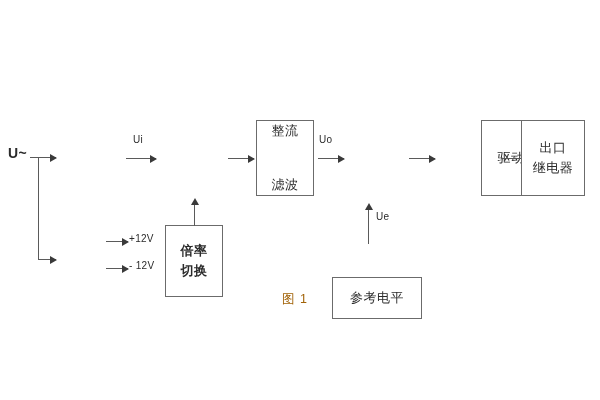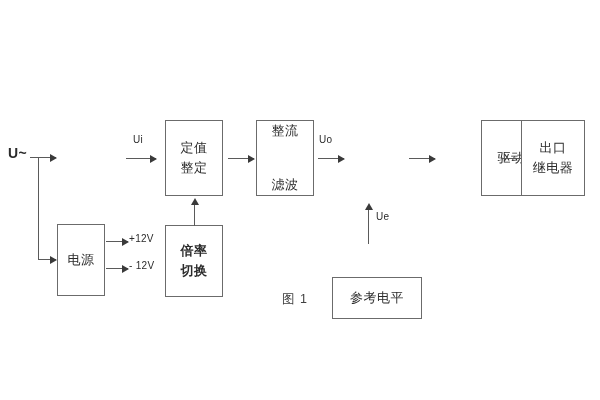--- a/index.html
+++ b/index.html
@@ -46,21 +46,21 @@
     letter-spacing: 0.3px;
   }
   .label-big {
     font-size: 14px;
     font-weight: bold;
     letter-spacing: 0.5px;
   }
   .caption {
     position: absolute;
     font-size: 12.5px;
-    color: #404040;
+    color: #a16207;
     white-space: nowrap;
     letter-spacing: 1px;
   }
   
   .arrow-h {
     position: absolute;
     height: 0;
     border-top: 1.4px solid #5a5a5a;
   }
   .arrow-h::after {
@@ -110,24 +110,20 @@
 
   <div class="wire-h" style="left:30px; top:157px; width:9px;"></div>
   <div class="wire-v" style="left:38px; top:157px; height:102px;"></div>
   <div class="arrow-h" style="left:38px; top:157px; width:18px;"></div>
   <div class="arrow-h" style="left:38px; top:259px; width:18px;"></div>
 
 
   <div class="label" style="left:133px; top:134px;">Ui</div>
   <div class="arrow-h" style="left:126px; top:158px; width:30px;"></div>
 
-  <div class="box" style="left:165px; top:120px; width:58px; height:76px;">
-    <span class="ln">定值</span>
-    <span class="ln">整定</span>
-  </div>
 
   <div class="arrow-h" style="left:228px; top:158px; width:26px;"></div>
 
   <div class="box" style="left:256px; top:120px; width:58px; height:76px;justify-content:space-between;">
     <span class="ln">整流</span>
     <span class="ln">滤波</span>
   </div>
 
   <div class="label" style="left:319px; top:134px;">Uo</div>
   <div class="arrow-h" style="left:318px; top:158px; width:26px;"></div>
@@ -139,23 +135,20 @@
     <span class="ln">驱动</span>
   </div>
 
   <div class="arrow-h" style="left:501px; top:158px; width:26px;"></div>
 
   <div class="box" style="left:521px; top:120px; width:64px; height:76px;">
     <span class="ln">出口</span>
     <span class="ln">继电器</span>
   </div>
 
-  <div class="box" style="left:57px; top:224px; width:48px; height:72px;">
-    <span class="ln">电源</span>
-  </div>
 
   <div class="arrow-h" style="left:106px; top:241px; width:22px;"></div>
   <div class="label" style="left:129px; top:233px;">+12V</div>
 
   <div class="arrow-h" style="left:106px; top:268px; width:22px;"></div>
   <div class="label" style="left:129px; top:260px;">- 12V</div>
 
   <div class="box" style="left:165px; top:225px; width:58px; height:72px;font-weight:bold;">
     <span class="ln">倍率</span>
     <span class="ln">切换</span>

